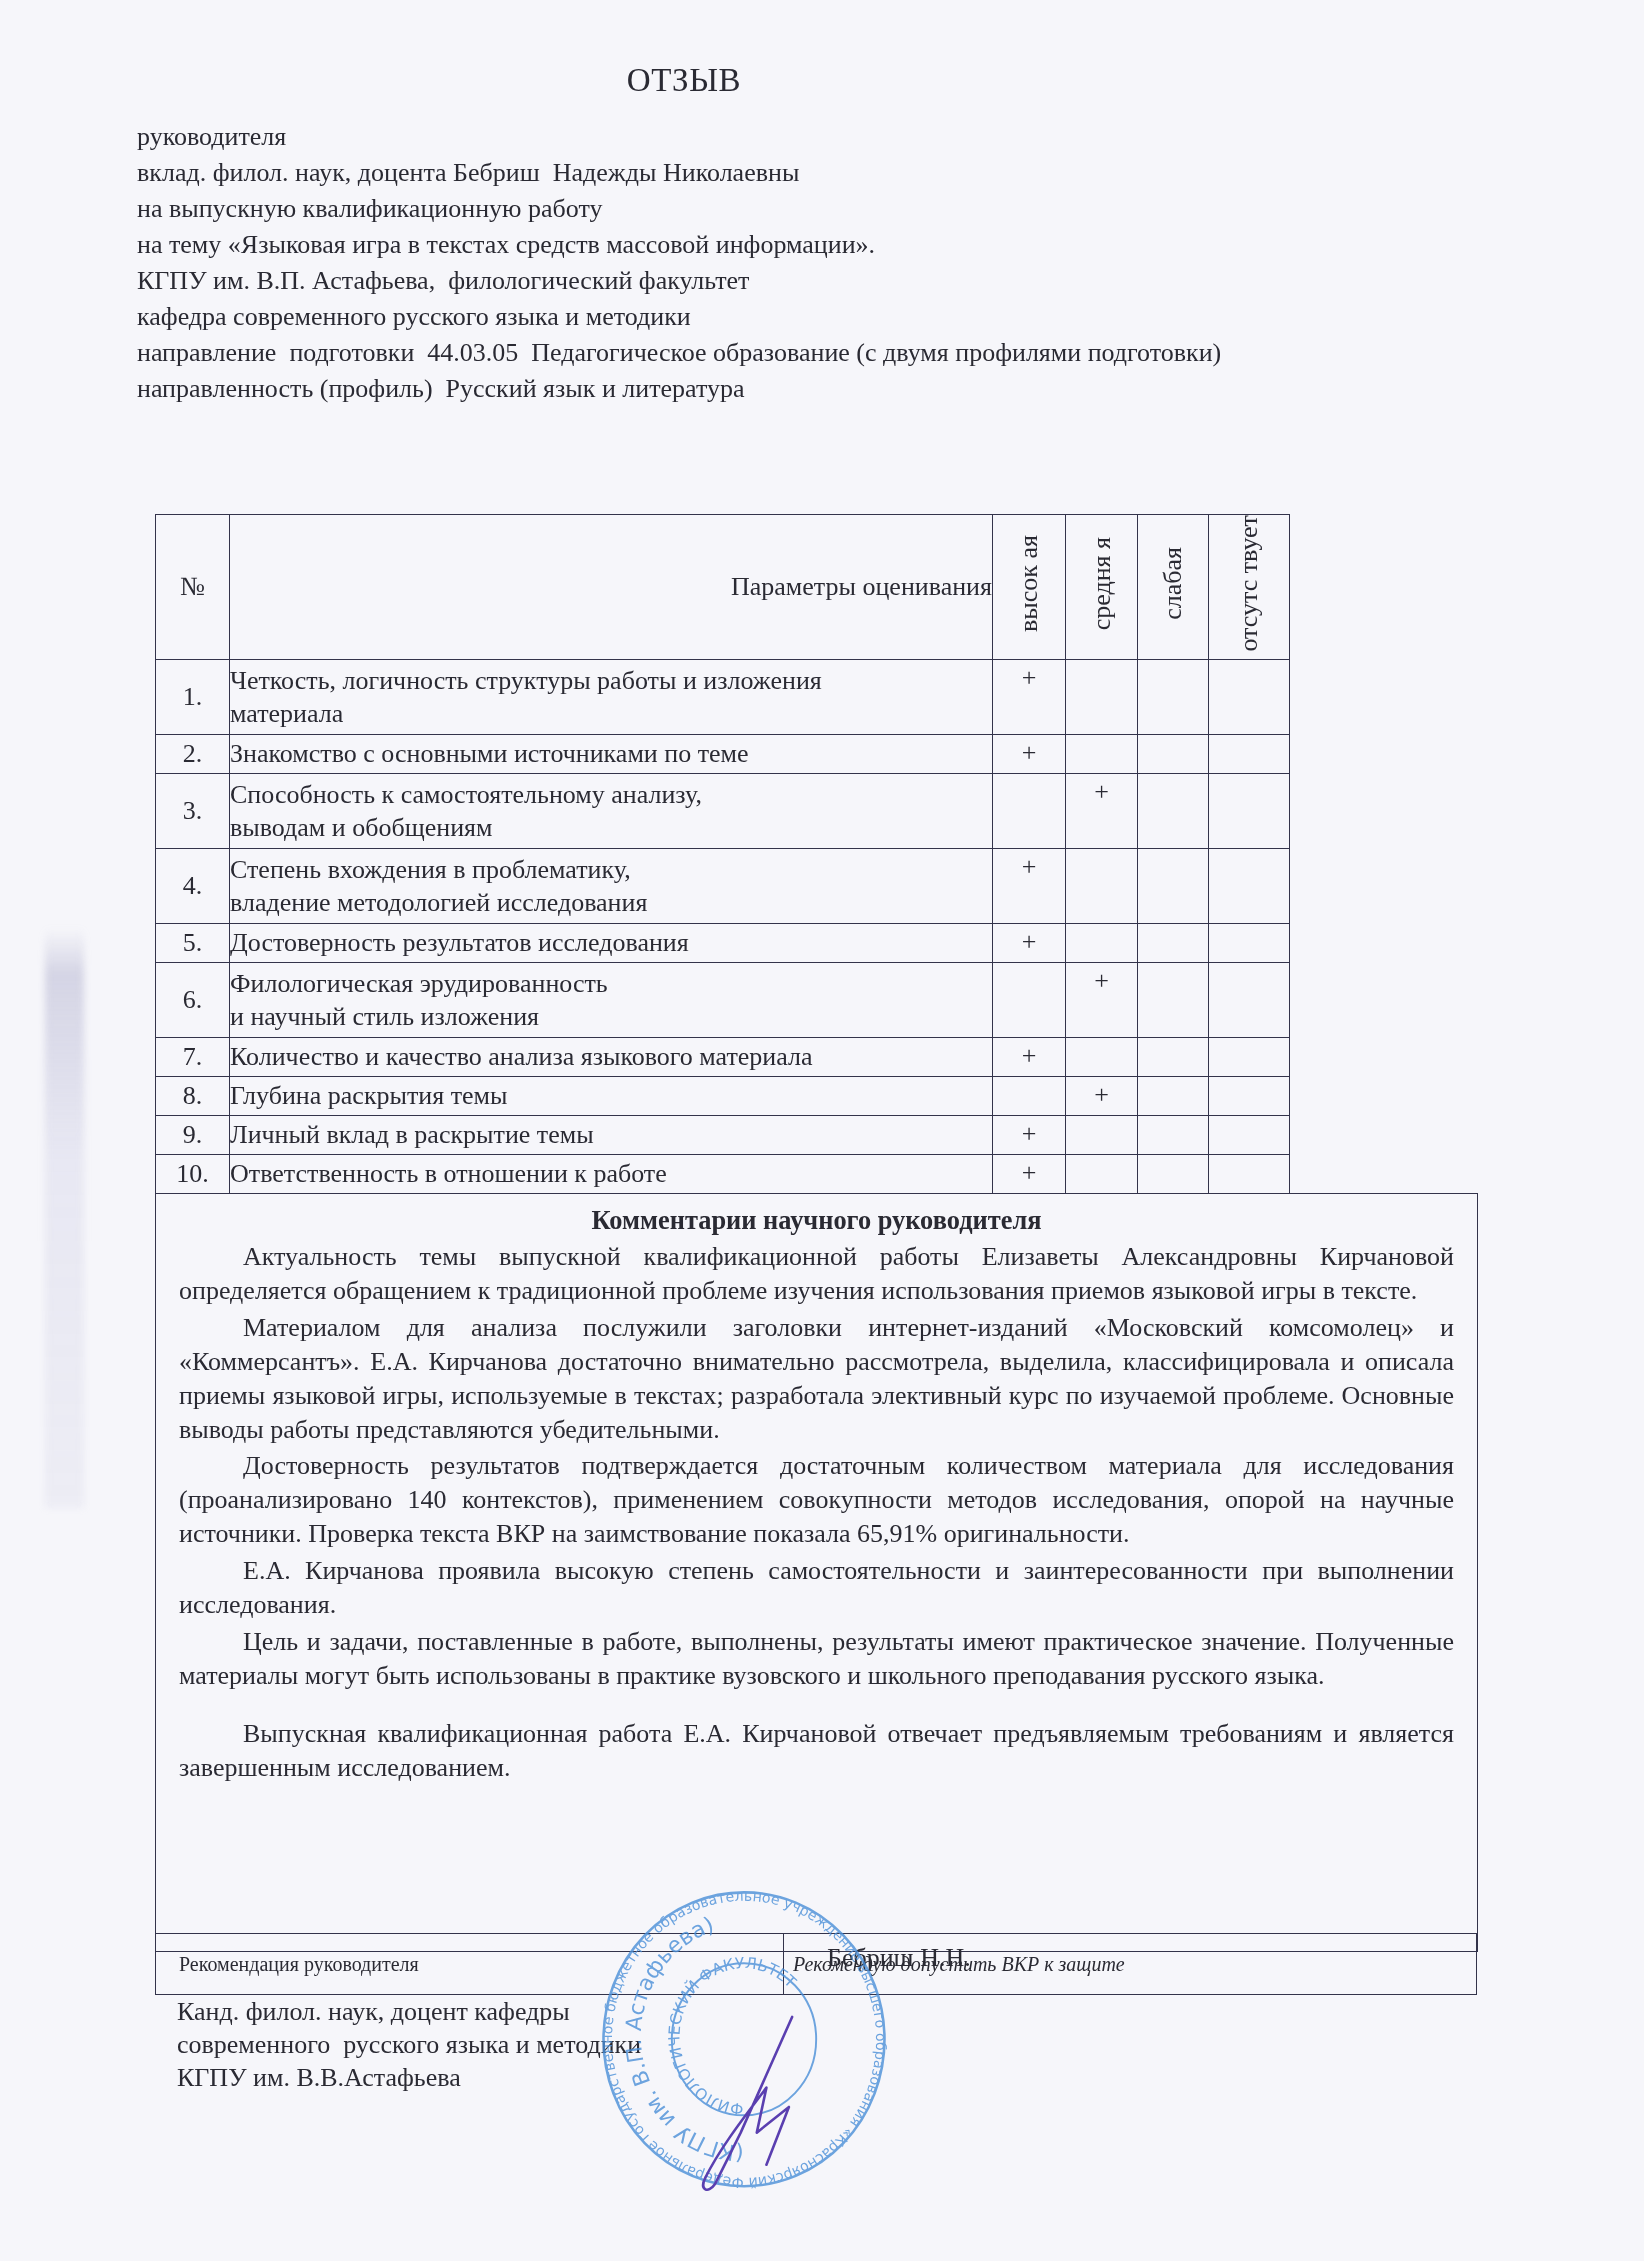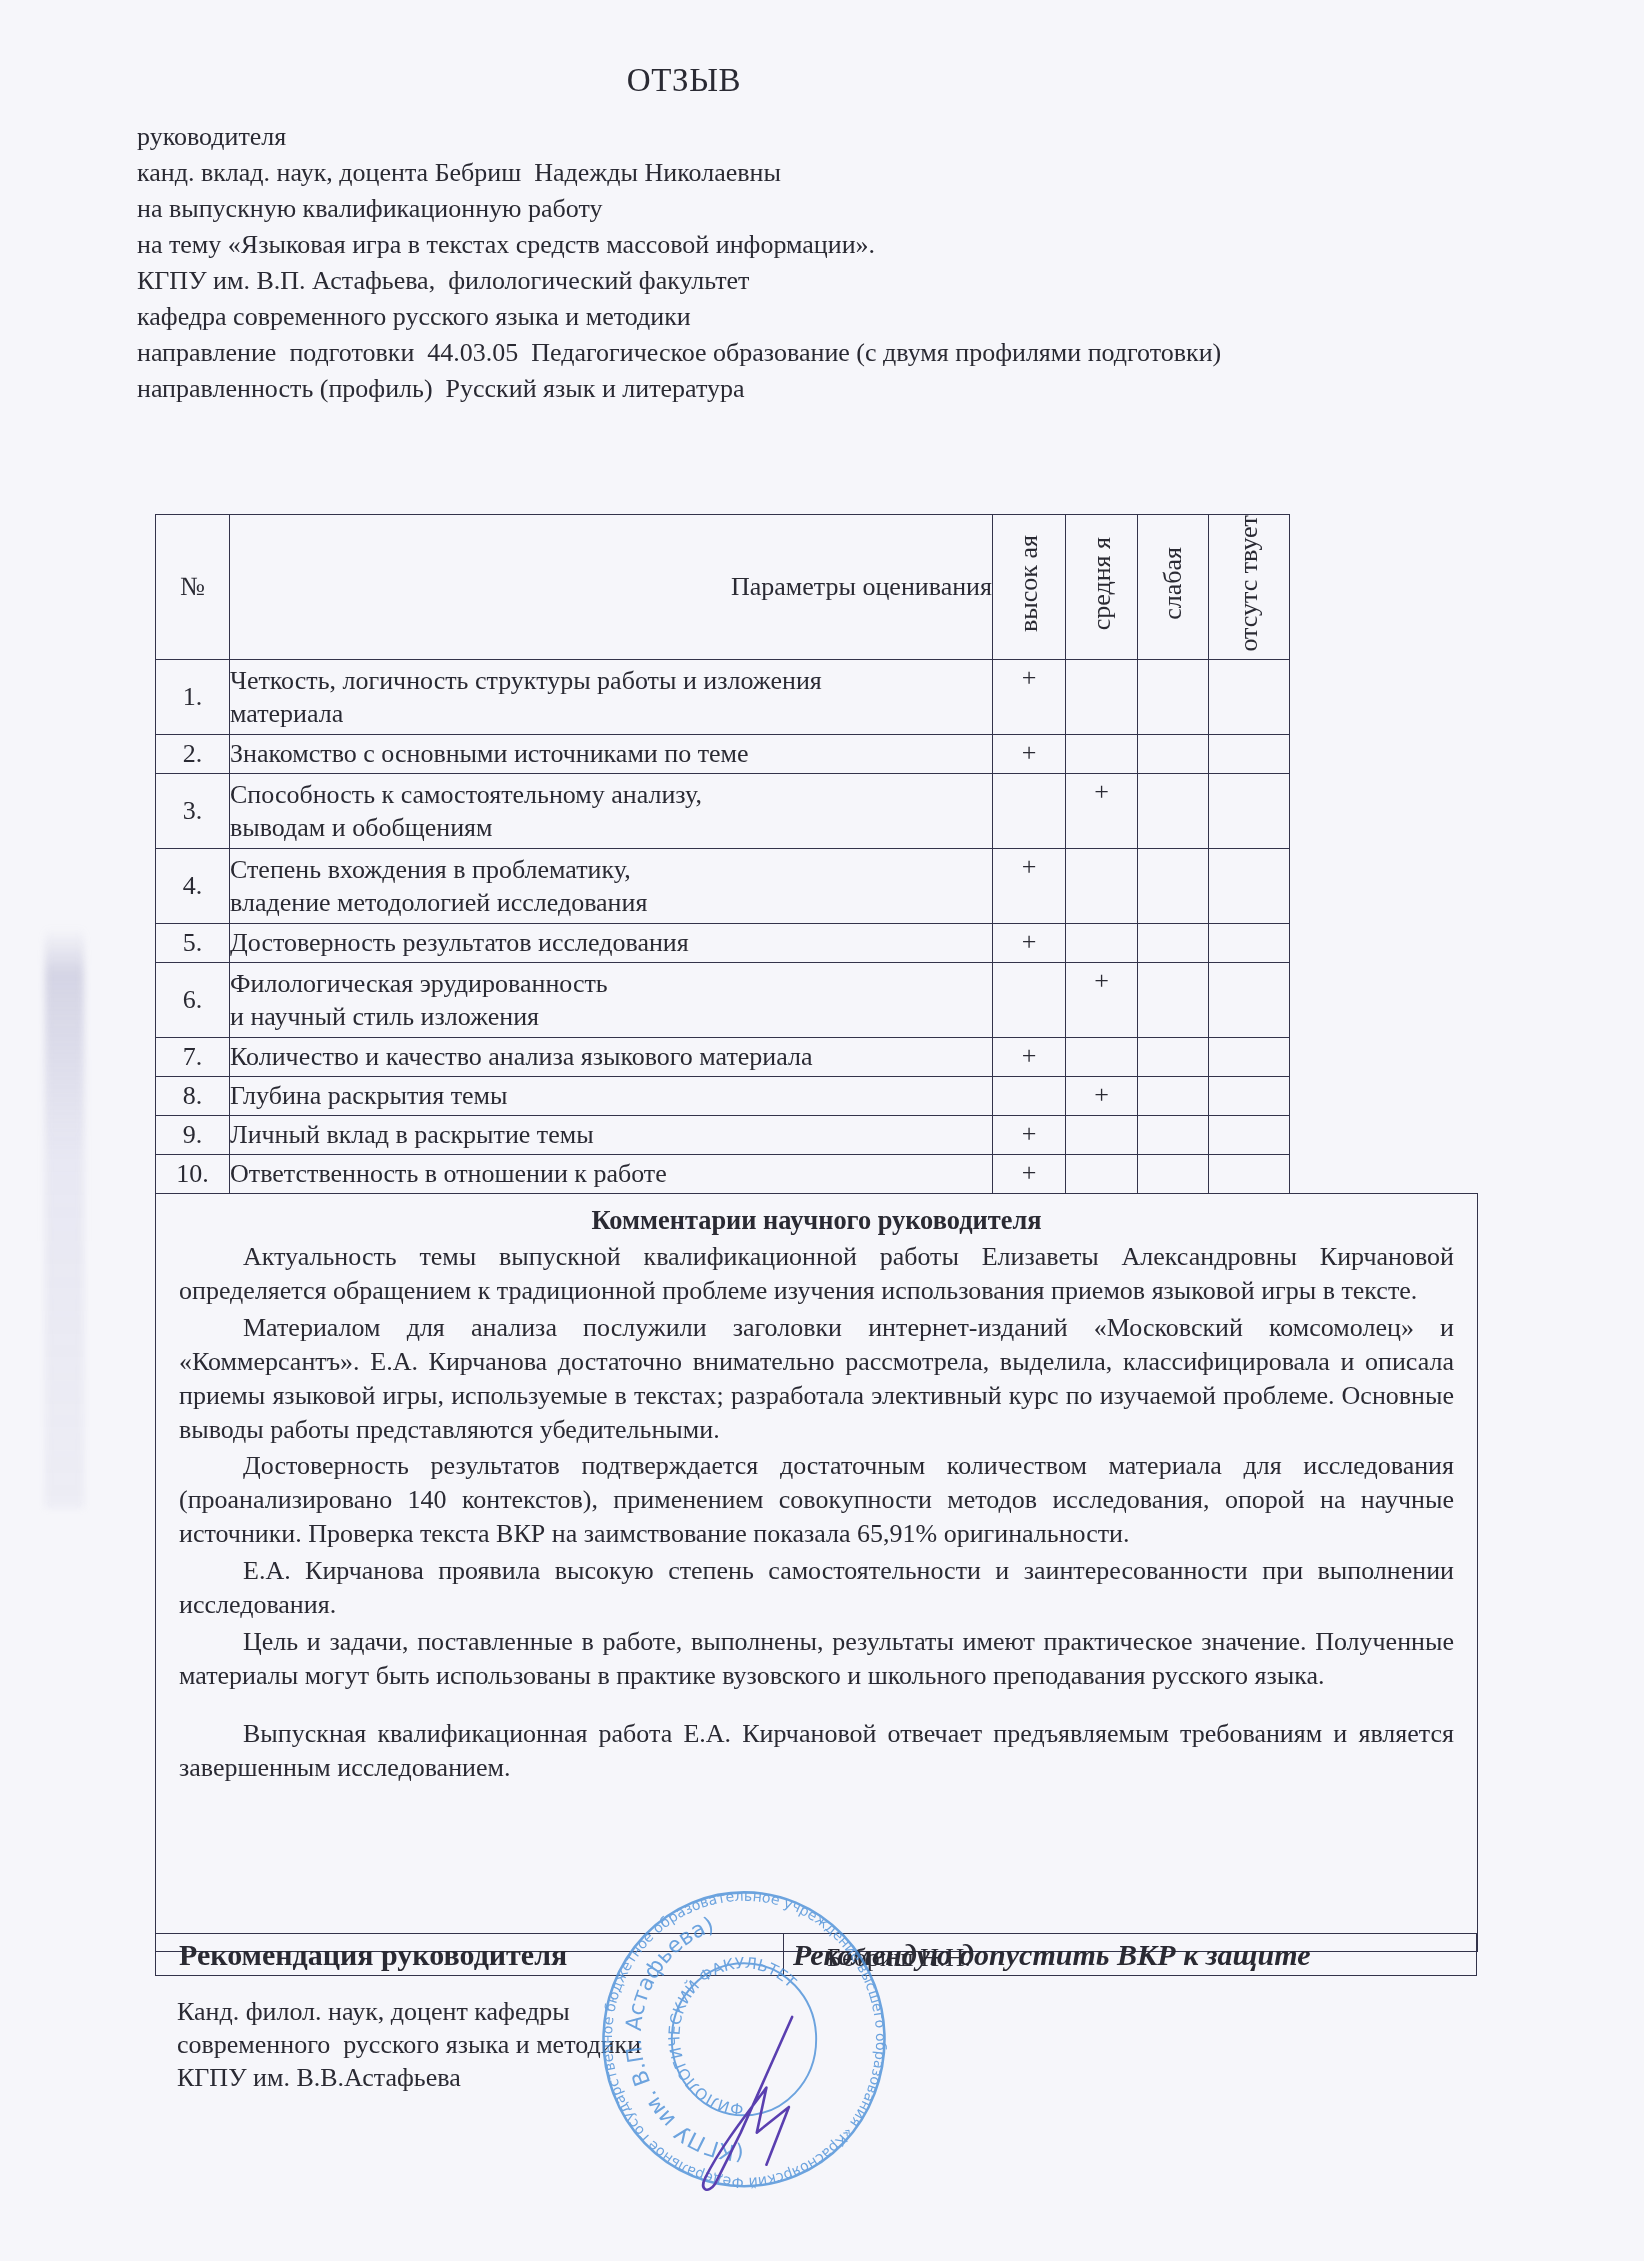--- a/index.html
+++ b/index.html
@@ -35,22 +35,22 @@
   }
   .param-text { padding-left: 14px; line-height: 33px; }
   .plus { vertical-align: top !important; text-align: center; font-size: 26px; line-height: 30px; padding-top: 3.9px !important; }
 
   .comments-cell { padding: 9px 23px 0 23px !important; vertical-align: top !important; }
   .comments-title { text-align: center; font-weight: bold; font-size: 26.4px; line-height: 35px; margin-bottom: 2.6px; }
   .para { text-align: justify; text-indent: 64px; font-size: 26px; line-height: 34px; margin: 0 0 2.6px 0; }
   .para.last { margin-top: 24px; }
 
   table.rec {
-    position: absolute; left: 155px; top: 1933px; width: 1322px; height: 43px;
-    border-collapse: collapse; table-layout: fixed; font-size: 30px; font-weight: bold;
+    position: absolute; left: 155px; top: 1933px; width: 1322px; height: 62px;
+    border-collapse: collapse; table-layout: fixed; font-size: 20px;
   }
   table.rec td { border: 1.9px solid #33334a; vertical-align: middle; padding: 0 0 0 23px; }
   .rec-left { width: 604px; }
   .rec-right { font-style: italic; padding-left: 9px !important; }
 
   .footer { position: absolute; left: 177px; top: 1995px; font-size: 26px; line-height: 33px; }
   .footer div { white-space: pre; }
   .sign-name { position: absolute; left: 827px; top: 1943px; font-size: 26px; }
 
   .stamp { position: absolute; left: 599px; top: 1891px; width: 290px; height: 303px; opacity: 0.8; }
@@ -58,21 +58,21 @@
 </style>
 </head>
 <body style="color: rgb(42, 42, 51);">
 
 <div class="smudge"></div>
 
 <div class="title">ОТЗЫВ</div>
 
 <div class="header-lines">
   <div>руководителя</div>
-  <div>канд. вклад. наук, доцента Бебриш  Надежды Николаевны</div>
+  <div>вклад. филол. наук, доцента Бебриш  Надежды Николаевны</div>
   <div>на выпускную квалификационную работу</div>
   <div>на тему «Языковая игра в текстах средств массовой информации».</div>
   <div>КГПУ им. В.П. Астафьева,  филологический факультет</div>
   <div>кафедра современного русского языка и методики</div>
   <div>направление  подготовки  44.03.05  Педагогическое образование (с двумя профилями подготовки)</div>
   <div>направленность (профиль)  Русский язык и литература</div>
 </div>
 
 <table class="eval">
   <colgroup>

